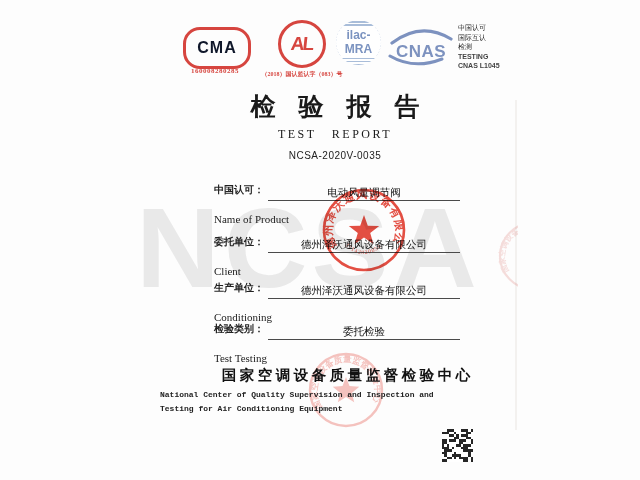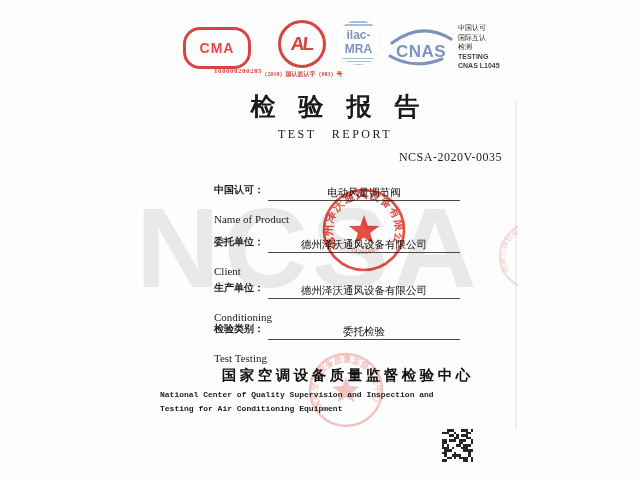--- a/index.html
+++ b/index.html
@@ -9,23 +9,23 @@
 
   
   .watermark{left:136px;top:190px;width:400px;font-family:"Liberation Sans",sans-serif;
              font-weight:700;font-size:116px;line-height:1;color:#e9e9e9;letter-spacing:4px;
              transform:scaleY(.97);z-index:0}
   .scan-fold{left:515px;top:100px;width:2px;height:330px;background:#f3f1ef;z-index:0}
 
   
   .cma-box{left:183px;top:27px;width:62px;height:36px;border:3px solid #d6453f;border-radius:17px;
            display:flex;align-items:center;justify-content:center;z-index:1}
-  .cma-box span{color:#ef4444;font-family:"Liberation Sans",sans-serif;font-weight:700;
-                font-size:14px;letter-spacing:1px}
-  .cma-num{left:168px;top:67px;width:94px;text-align:right;color:#d6453f;font-size:7px;
+  .cma-box span{color:#0f172a;font-family:"Liberation Sans",sans-serif;font-weight:700;
+                font-size:16px;letter-spacing:1px}
+  .cma-num{left:168px;top:67px;width:94px;text-align:center;color:#d6453f;font-size:7px;
            font-weight:700;letter-spacing:.5px;z-index:1}
   .cal-circle{left:278px;top:20px;width:42px;height:42px;border:3px solid #d6453f;border-radius:50%;
               display:flex;align-items:center;justify-content:center;z-index:1}
   .cal-circle span{color:#d6453f;font-family:"Liberation Sans",sans-serif;font-weight:700;
                    font-size:19px;letter-spacing:-2px;transform:skewX(-6deg)}
   .cal-num{left:250px;top:70px;width:104px;text-align:center;color:#d6453f;font-size:6px;
            font-weight:700;z-index:1}
   .ilac{left:336px;top:20px;width:45px;height:45px;border-radius:50%;overflow:hidden;
         background:repeating-linear-gradient(180deg,#ffffff 0 1.5px,#a9bdd9 1.5px 3px);z-index:1}
   .ilac .band{position:absolute;left:0;top:50%;transform:translateY(-54%);width:100%;background:#fff;
@@ -34,22 +34,22 @@
   .cnas-svg{left:388px;top:28px;z-index:1}
   .cnas-txt{left:458px;top:23px;width:70px;font-family:"Liberation Sans",sans-serif;font-size:7px;
             line-height:9.5px;color:#2b2b2b;z-index:1}
   .cnas-txt .b{font-weight:700;color:#444}
 
   
   .title-zh{left:168px;top:90px;width:334px;text-align:center;font-size:25px;font-weight:700;
             letter-spacing:23px;text-indent:23px;z-index:1}
   .title-en{left:168px;top:127px;width:334px;text-align:center;font-size:12px;letter-spacing:2.5px;
             word-spacing:10px;z-index:1}
-  .report-no{left:168px;top:150px;width:334px;text-align:right;
-             font-family:Liberation Serif, serif;font-size:12px;
+  .report-no{left:168px;top:150px;width:334px;text-align:center;
+             font-family:Liberation Sans, sans-serif;font-size:10px;
              letter-spacing:.5px;color:#222;z-index:1}
 
   
   .field{position:absolute;left:214px;width:250px;height:34px;z-index:1}
   .f-zh{position:absolute;left:0;top:0;font-size:10px;font-weight:600;color:#222}
   .f-en{position:absolute;left:0;top:30px;font-size:11px;color:#222}
   .f-line{position:absolute;left:54px;top:17px;width:192px;border-bottom:1.3px solid #4a4a4a}
   .f-val{position:absolute;left:54px;top:3px;width:192px;text-align:center;font-size:10.5px;color:#111}
 
   

